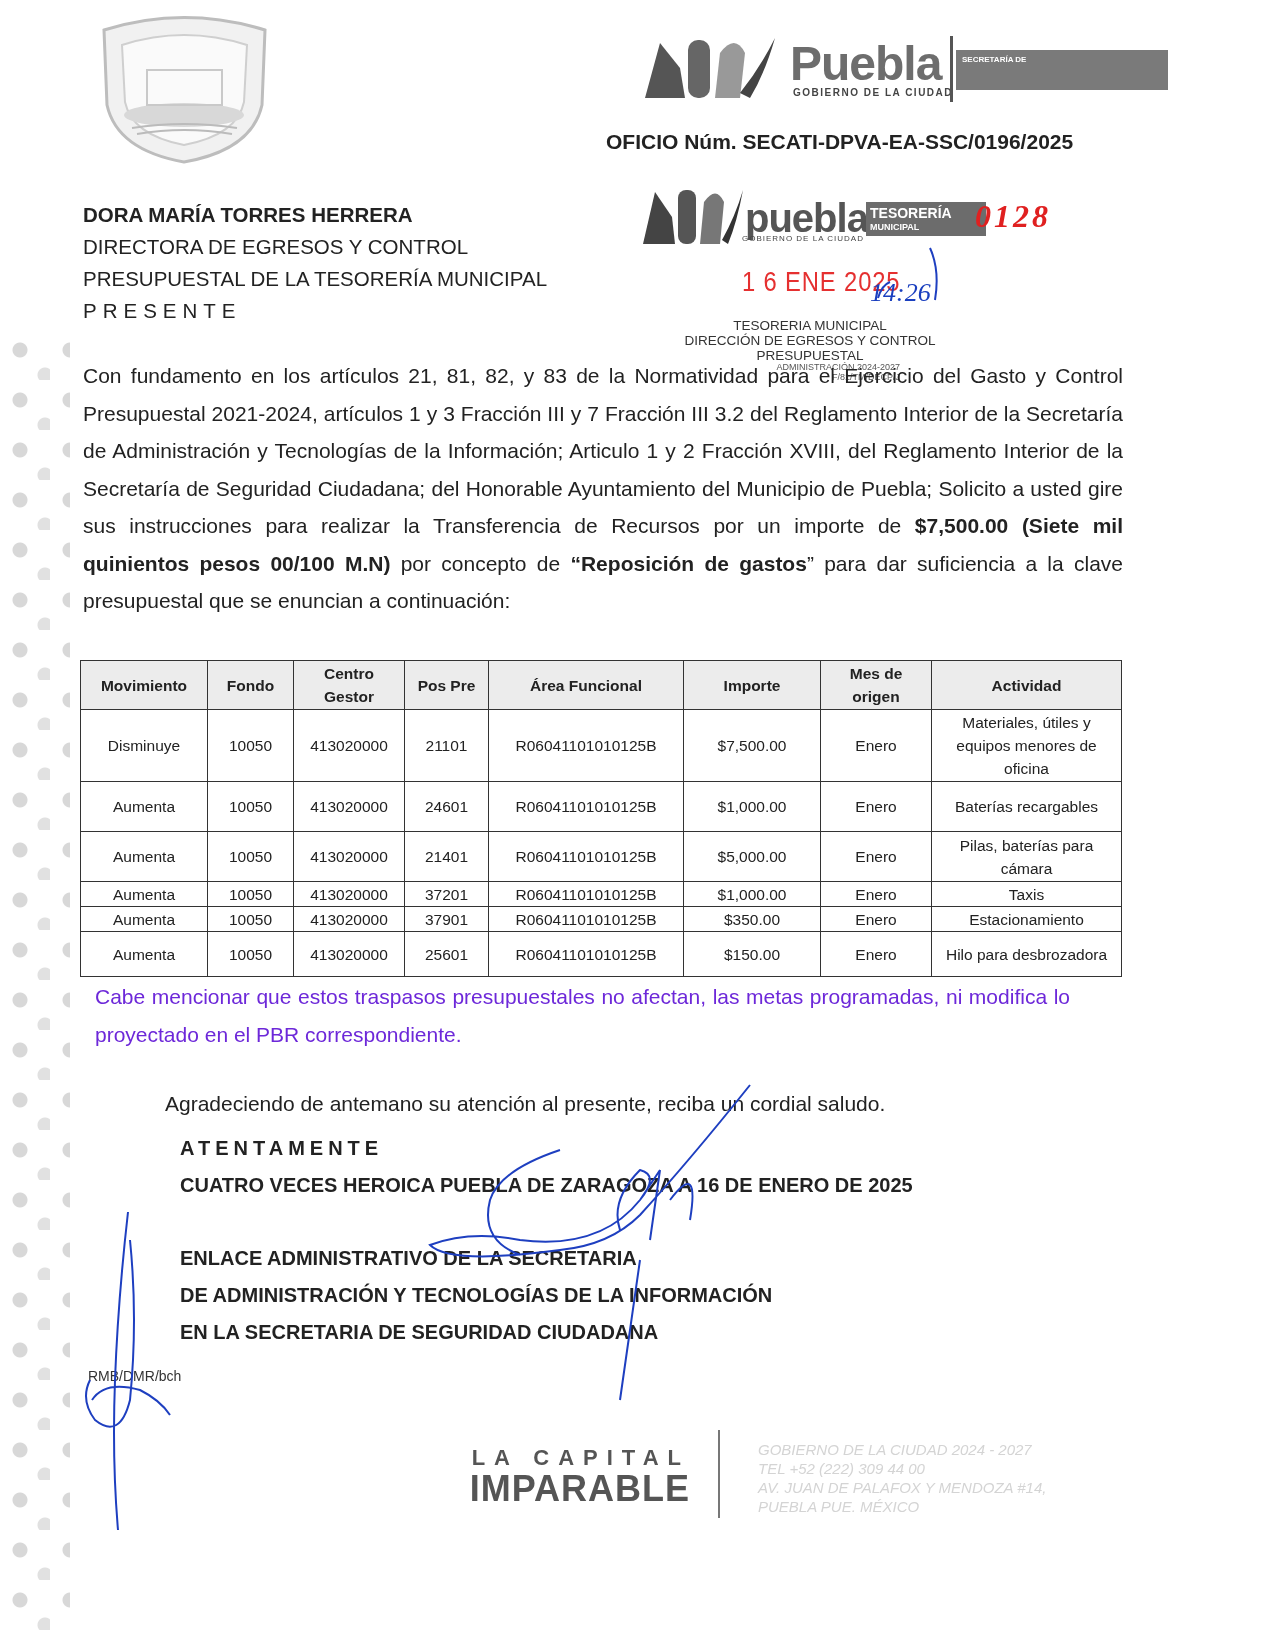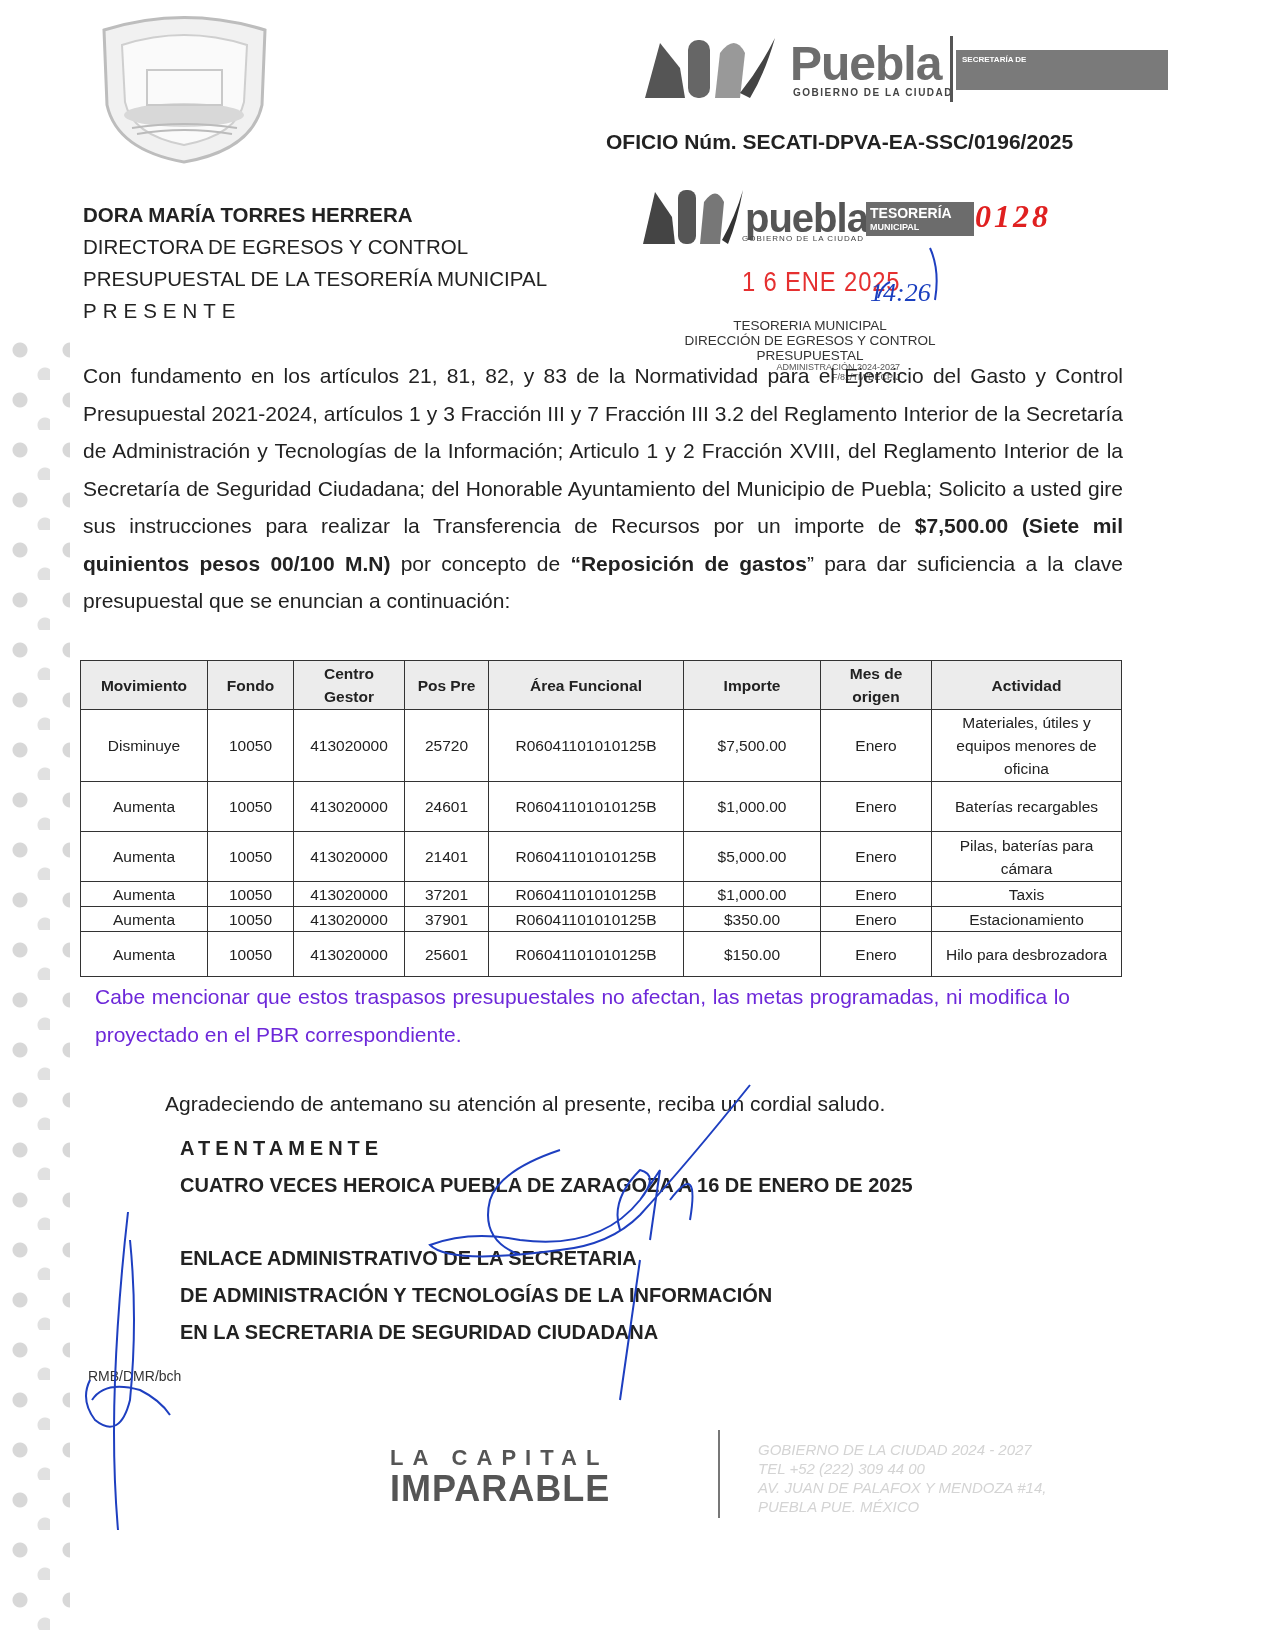--- a/index.html
+++ b/index.html
@@ -21,21 +21,21 @@
     .logo-sep { left: 950px; top: 36px; width: 3px; height: 66px; background: #555; }
     .logo-box { left: 956px; top: 50px; width: 212px; height: 40px; background: #7a7a7a; color: #fff; font-weight: bold; line-height: 10px; padding: 5px 0 0 6px; box-sizing: border-box; }
     .logo-box .s1 { font-size: 8px; display: block; }
     .logo-box .s2 { font-size: 9.5px; display: block; margin-top: 44px; }
 
     .oficio { left: 606px; top: 130px; font-size: 21px; font-weight: bold; color: #222; }
 
     
     .teso-word { left: 745px; top: 196px; font-size: 40px; font-weight: bold; color: #555; letter-spacing: -1px; }
     .teso-sub { left: 742px; top: 234px; font-size: 8px; color: #444; letter-spacing: 1px; }
-    .teso-box { left: 866px; top: 202px; width: 108px; height: 34px; background: #6c6c6c; color: #fff; font-weight: bold; padding: 4px 0 0 4px; box-sizing: border-box; line-height: 14px; }
+    .teso-box { left: 866px; top: 202px; width: 120px; height: 34px; background: #6c6c6c; color: #fff; font-weight: bold; padding: 4px 0 0 4px; box-sizing: border-box; line-height: 14px; }
     .teso-box .t1 { font-size: 14px; display: block; }
     .teso-box .t2 { font-size: 9px; display: block; }
     .folio { left: 975px; top: 198px; font-size: 32px; font-family: "Liberation Serif", serif; font-style: italic; font-weight: bold; color: #e02020; letter-spacing: 3px; }
     .stamp-date { left: 742px; top: 266px; font-size: 28px; color: #e53030; letter-spacing: 1px; transform: scaleX(.85); transform-origin: left; }
     .stamp-time { left: 870px; top: 278px; font-size: 26px; color: #1a3fbf; font-family: "Liberation Serif", serif; font-style: italic; }
     .stamp-lines { left: 660px; top: 318px; width: 300px; text-align: center; font-size: 13.5px; color: #333; line-height: 15px; }
     .stamp-small { left: 720px; top: 362px; width: 180px; text-align: right; font-size: 9px; color: #555; line-height: 10px; }
 
     
     .addr { left: 83px; top: 199px; font-size: 20.5px; line-height: 32px; color: #222; }
@@ -53,21 +53,21 @@
     table.mov td.act { line-height: 23px; }
 
     .closing { left: 95px; top: 978px; width: 975px; font-size: 21px; line-height: 38px; text-align: justify; color: #6d28d9; }
     .greeting { left: 165px; top: 1092px; font-size: 21px; color: #222; }
     .sig-block { left: 180px; top: 1130px; width: 860px; text-align: left; font-size: 20px; font-weight: bold; color: #222; line-height: 37px; }
     .sig-block .aten { letter-spacing: 5px; }
     .sig-block .gap { height: 36px; }
     .initials { left: 88px; top: 1368px; font-size: 14px; color: #333; }
 
     
-    .foot-logo { left: 390px; top: 1445px; width: 300px; height: 70px; text-align: left; color: #555; font-weight: bold; }
+    .foot-logo { left: 390px; top: 1445px; width: 300px; height: 70px; text-align: right; color: #555; font-weight: bold; }
     .foot-logo .l1 { font-size: 22px; letter-spacing: 9px; display: block; }
     .foot-logo .l2 { font-size: 36px; letter-spacing: 1px; display: block; line-height: 36px; }
     .foot-sep { left: 718px; top: 1430px; width: 2px; height: 88px; background: #777; }
     .foot-info { left: 758px; top: 1440px; font-size: 15px; color: #d4d4d4; line-height: 19px; font-style: italic; }
 
     svg.sig { position: absolute; left: 0; top: 0; pointer-events: none; }
   </style>
 </head>
 <body>
 
@@ -143,21 +143,21 @@
       <th style="width:128px">Importe</th>
       <th style="width:102px">Mes de origen</th>
       <th>Actividad</th>
     </tr>
   </thead>
   <tbody id="tbody">
       <tr style="height: 72px;">
         <td>Disminuye</td>
         <td>10050</td>
         <td>413020000</td>
-        <td>25720</td>
+        <td>21101</td>
         <td>R06041101010125B</td>
         <td>$7,500.00</td>
         <td>Enero</td>
         <td class="act">Materiales, útiles y equipos menores de oficina</td>
       </tr>
       <tr style="height: 50px;">
         <td>Aumenta</td>
         <td>10050</td>
         <td>413020000</td>
         <td>24601</td>

